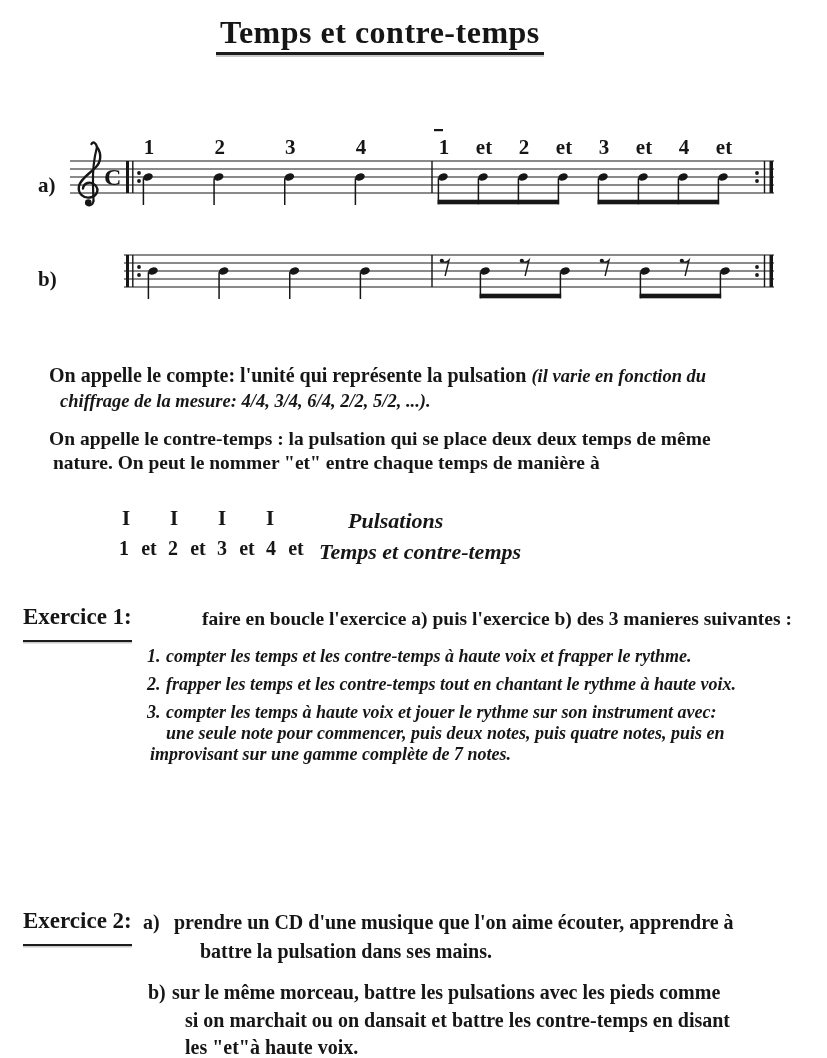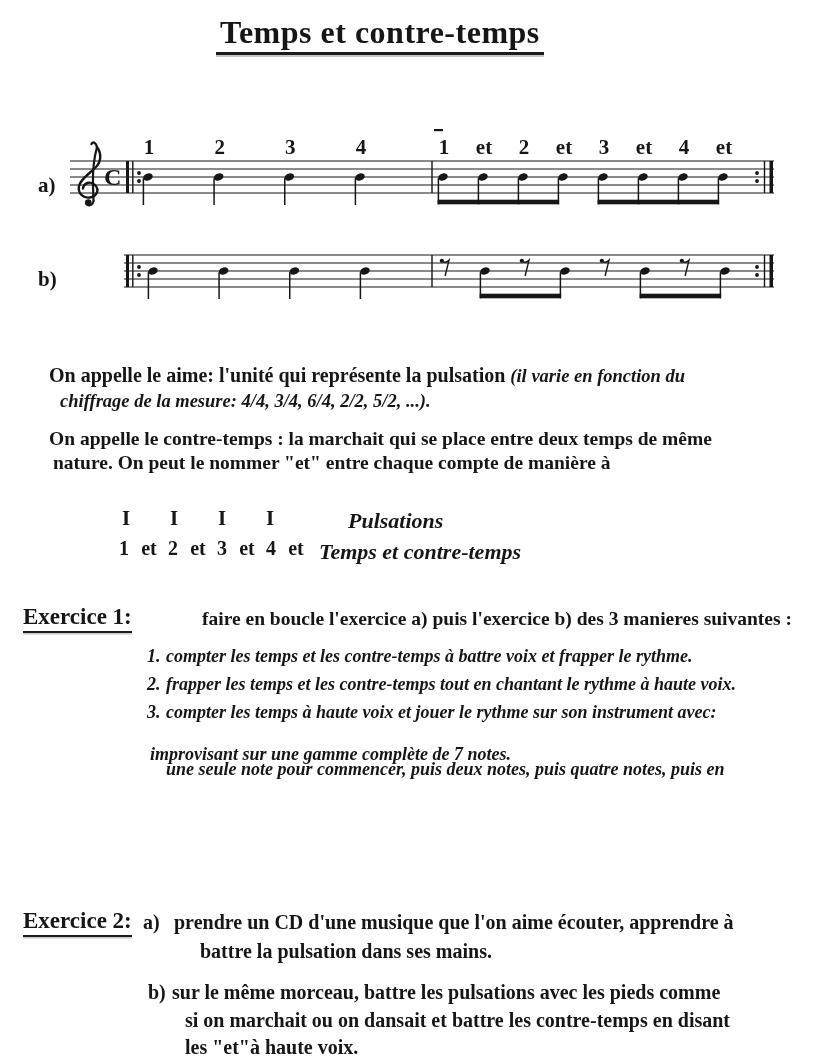--- a/index.html
+++ b/index.html
@@ -18,21 +18,21 @@
   .p1-italic{font-size:18.5px; font-weight:bold; font-style:italic;}
   .p2 div{font-size:19.5px; font-weight:bold; line-height:23.5px;}
   .p2 .ln2{margin-left:4px;}
   .p2 .ln3{margin-left:9px;}
   .pulse-mark{font-size:21px; font-weight:bold; transform:translateX(-50%);}
   .beat-mark{font-size:20px; font-weight:bold; transform:translateX(-50%);}
   .caption{font-size:22px; font-weight:bold; font-style:italic;}
   .ex-heading{
     font-size:23px; font-weight:bold;
     border-bottom:2.5px solid #1c1c1c; box-shadow:0 1.5px 0 #c8c8c8;
-    padding-bottom:1px;
+    padding-bottom:10px;
   }
   .ex-intro{font-size:19.5px; font-weight:bold;}
   .li-num{font-size:18px; font-weight:bold; font-style:italic;}
   .li-text{font-size:18px; font-weight:bold; font-style:italic;}
   .ex2-num{font-size:20px; font-weight:bold;}
   .ex2-text{font-size:20px; font-weight:bold;}
   svg text{font-family:"Liberation Serif","DejaVu Serif",serif;}
 </style>
 </head>
 <body>
@@ -153,30 +153,30 @@
         </g>
         <ellipse cx="725" cy="171" rx="4.9" ry="3.5" fill="#161616" transform="rotate(-18 725 171)"></ellipse>
         <line x1="720.4" y1="172.2" x2="720.4" y2="198.3" stroke="#161616" stroke-width="1.5"></line>
         <rect x="479.65" y="193.70000000000002" width="81.5" height="4.6" fill="#161616"></rect>
         <rect x="639.65" y="193.70000000000002" width="81.5" height="4.6" fill="#161616"></rect>
       </g>
     </svg>
 
   <div class="abs" style="left:49px; top:363px; line-height:25px;">
     <div>
-      <span class="p1-line1">On appelle le aime: l'unité qui représente la pulsation </span><span class="p1-italic">(il varie en fonction du</span>
+      <span class="p1-line1">On appelle le compte: l'unité qui représente la pulsation </span><span class="p1-italic">(il varie en fonction du</span>
     </div>
     <div style="margin-left:11px;">
       <span class="p1-italic">chiffrage de la mesure: 4/4, 3/4, 6/4, 2/2, 5/2, ...).</span>
     </div>
   </div>
 
   <div class="abs p2" style="left:49px; top:427px;">
-    <div class="ln1">On appelle le contre-temps : la marchait qui se place entre deux temps de même</div>
-    <div class="ln2">nature. On peut le nommer "et" entre chaque compte de manière à</div>
+    <div class="ln1">On appelle le contre-temps : la pulsation qui se place deux deux temps de même</div>
+    <div class="ln2">nature. On peut le nommer "et" entre chaque temps de manière à</div>
   </div>
 
   <div>
     <span class="abs pulse-mark" style="left:126px; top:506px;">I</span>
     <span class="abs pulse-mark" style="left:174px; top:506px;">I</span>
     <span class="abs pulse-mark" style="left:222px; top:506px;">I</span>
     <span class="abs pulse-mark" style="left:270px; top:506px;">I</span>
     <span class="abs caption" style="left:348px; top:508px;">Pulsations</span>
 
     <span class="abs beat-mark" style="left:124px; top:537px;">1</span>
@@ -188,28 +188,28 @@
     <span class="abs beat-mark" style="left:271px; top:537px;">4</span>
     <span class="abs beat-mark" style="left:296px; top:537px;">et</span>
     <span class="abs caption" style="left:319px; top:539px;">Temps et contre-temps</span>
   </div>
 
   <span class="abs ex-heading" style="left:23px; top:604px;">Exercice 1:</span>
   <span class="abs ex-intro" style="left:182px; top:608px;margin-left:20px;">faire en boucle l'exercice a) puis l'exercice b) des 3 manieres suivantes :</span>
 
   <div>
     <span class="abs li-num" style="left:147px; top:646px;">1.</span>
-    <span class="abs li-text" style="left:166px; top:646px;">compter les temps et les contre-temps à battre voix et frapper le rythme.</span>
+    <span class="abs li-text" style="left:166px; top:646px;">compter les temps et les contre-temps à haute voix et frapper le rythme.</span>
 
     <span class="abs li-num" style="left:147px; top:674px;">2.</span>
     <span class="abs li-text" style="left:166px; top:674px;">frapper les temps et les contre-temps tout en chantant le rythme à haute voix.</span>
 
     <span class="abs li-num" style="left:147px; top:702px;">3.</span>
     <span class="abs li-text" style="left:166px; top:702px;">compter les temps à haute voix et jouer le rythme sur son instrument avec:</span>
-    <span class="abs li-text" style="left:166px; top:723px;margin-top:36px;">une seule note pour commencer, puis deux notes, puis quatre notes, puis en</span>
+    <span class="abs li-text" style="left:166px; top:723px;">une seule note pour commencer, puis deux notes, puis quatre notes, puis en</span>
     <span class="abs li-text" style="left:150px; top:744px;">improvisant sur une gamme complète de 7 notes.</span>
   </div>
 
   <span class="abs ex-heading" style="left:23px; top:908px;">Exercice 2:</span>
 
   <span class="abs ex2-num" style="left:143px; top:911px;">a)</span>
   <span class="abs ex2-text" style="left:200px; top:940px;">battre la pulsation dans ses mains.</span>
   <span class="abs ex2-text" style="left:174px; top:911px;">prendre un CD d'une musique que l'on aime écouter, apprendre à</span>
 
   <span class="abs ex2-num" style="left:148px; top:981px;">b)</span>

